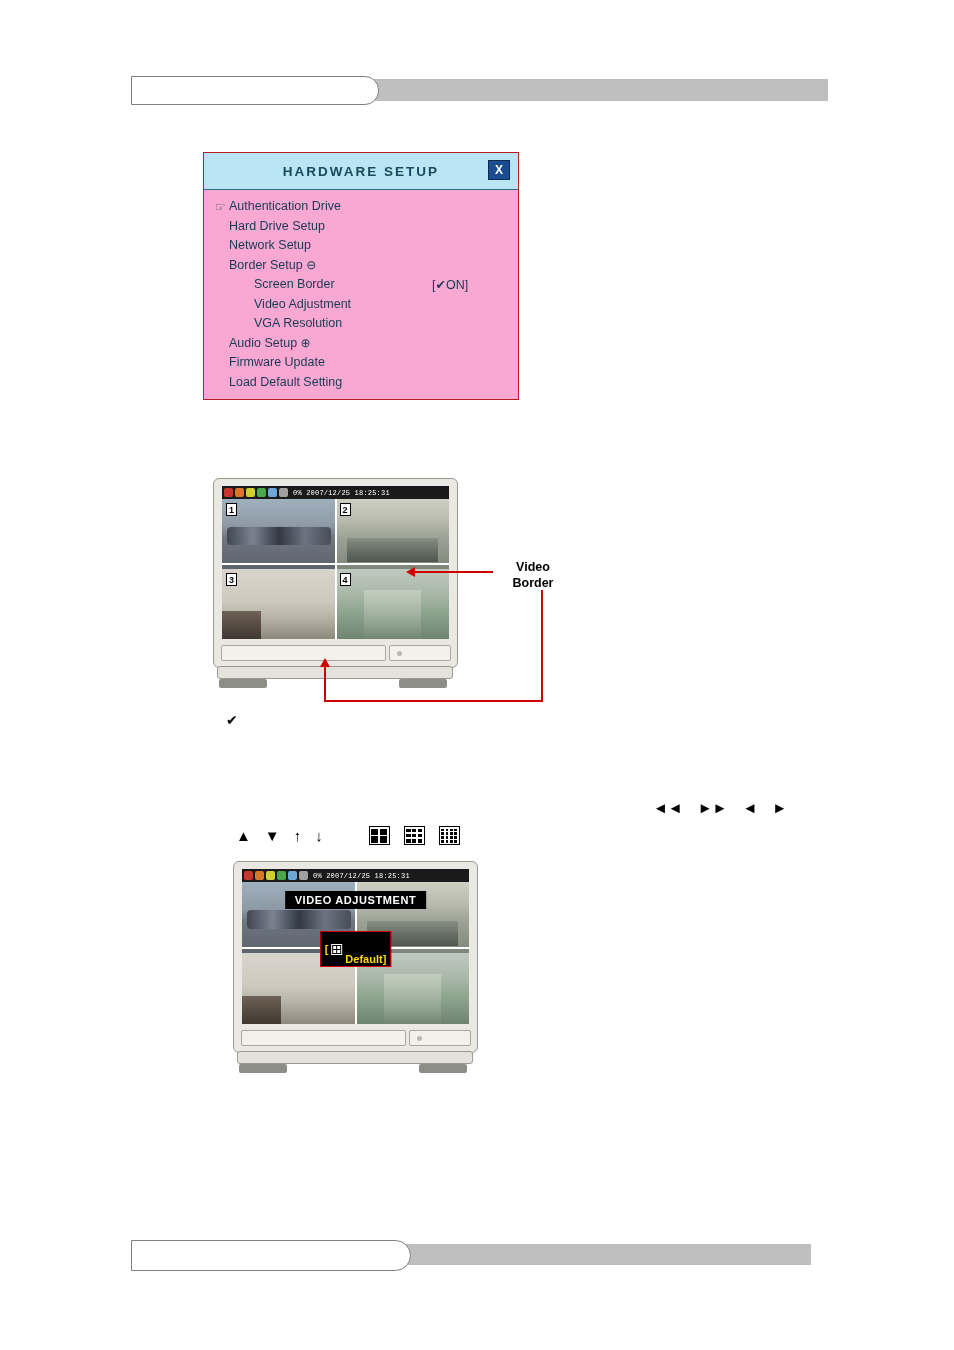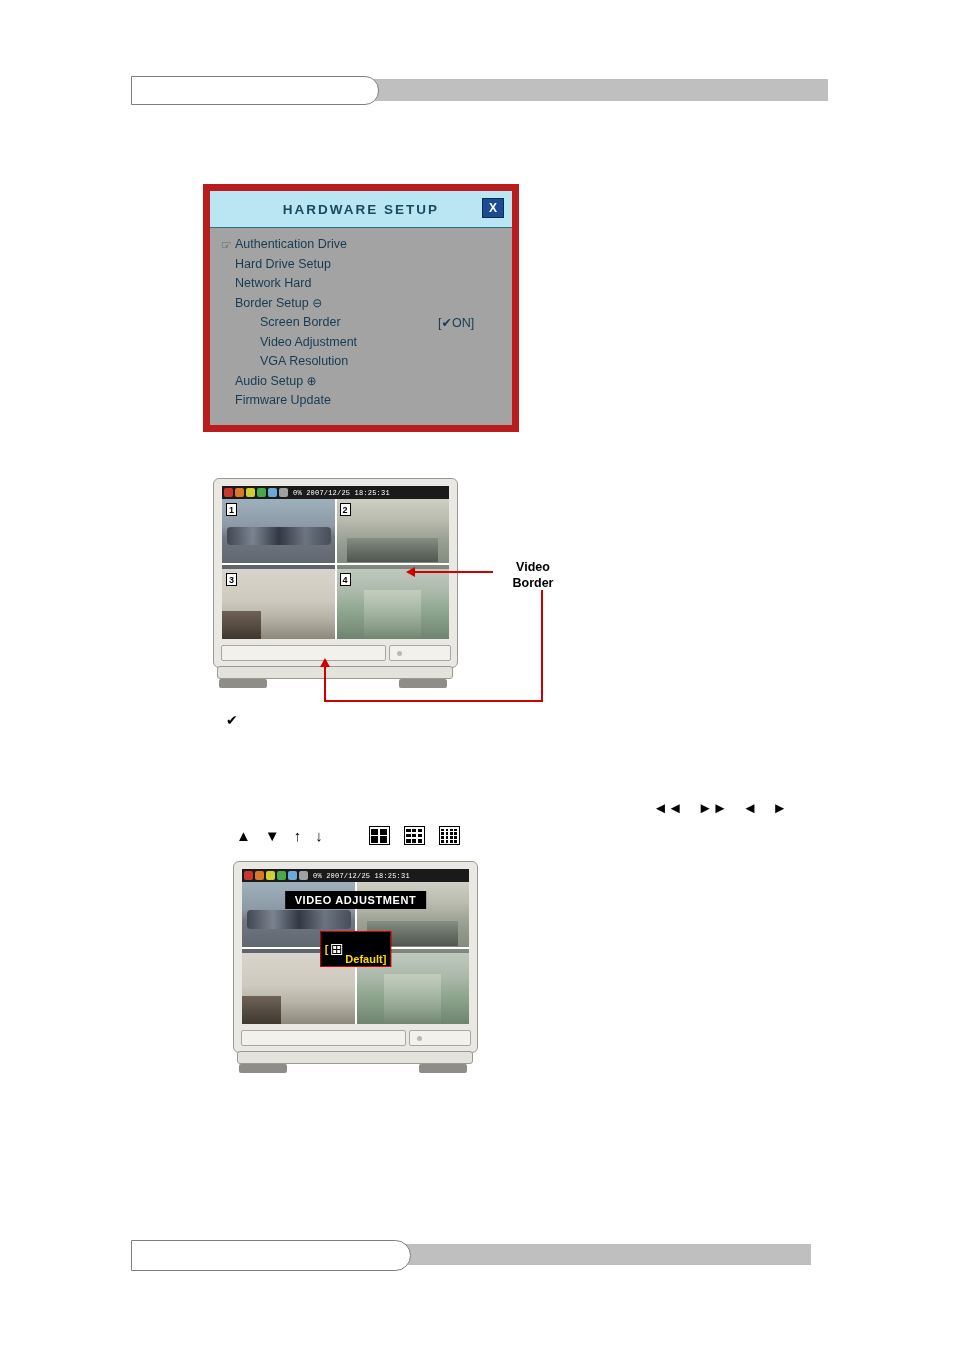--- a/index.html
+++ b/index.html
@@ -67,25 +67,25 @@
     border: 1px solid #7f7f7f;
     border-radius: 0 16px 16px 0;
     background: #ffffff;
     box-sizing: border-box;
   }
 
   
   .osd {
     position: absolute;
     left: 203px;
-    top: 184px;
+    top: 152px;
     width: 316px;
     height: 248px;
-    background: #a3a3a3;
-    border: 7px solid #b91c1c;
+    background: #f9a8d4;
+    border: 1px solid #b91c1c;
     box-sizing: border-box;
   }
   .osd-title {
     height: 36px;
     background: #b9e6f2;
     border-bottom: 1px solid #2f6f86;
     position: relative;
     display: flex;
     align-items: center;
     justify-content: center;
@@ -482,21 +482,21 @@
     <div class="osd-row indent0">
       <span class="osd-cursor">☞</span>
       <span class="lbl">Authentication Drive</span>
     </div>
 
     <div class="osd-row indent0">
       <span class="lbl">Hard Drive Setup</span>
     </div>
 
     <div class="osd-row indent0">
-      <span class="lbl">Network Hard</span>
+      <span class="lbl">Network Setup</span>
     </div>
 
     <div class="osd-row indent0">
       <span class="lbl">
         <span>Border Setup</span>
         <span class="osd-sign">⊖</span>
       </span>
     </div>
 
     <div class="osd-row indent1">
@@ -516,20 +516,23 @@
       <span class="lbl">
         <span>Audio Setup</span>
         <span class="osd-sign">⊕</span>
       </span>
     </div>
 
     <div class="osd-row indent0">
       <span class="lbl">Firmware Update</span>
     </div>
 
+    <div class="osd-row indent0">
+      <span class="lbl">Load Default Setting</span>
+    </div>
 
   </div>
 </div>
 
 <div class="device" style="left:213px; top:478px; width:265px; height:215px;">
   <div class="dev-body" style="width:245px; height:190px; left:0; top:0;"></div>
   <div class="dev-screen" style="left:9px; top:8px; width:227px; height:153px;">
     <div class="statusbar">
       <div class="st-ico" style="background:#c8372d;"></div>
       <div class="st-ico" style="background:#d9772a;"></div>

